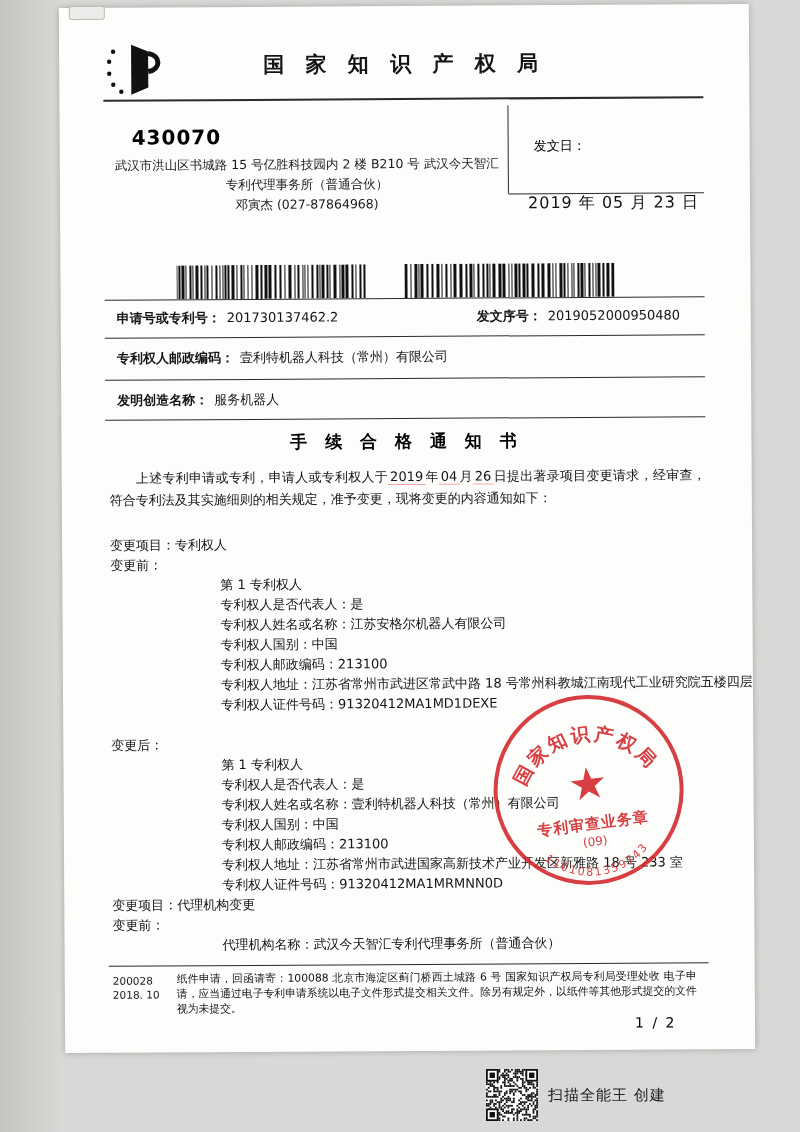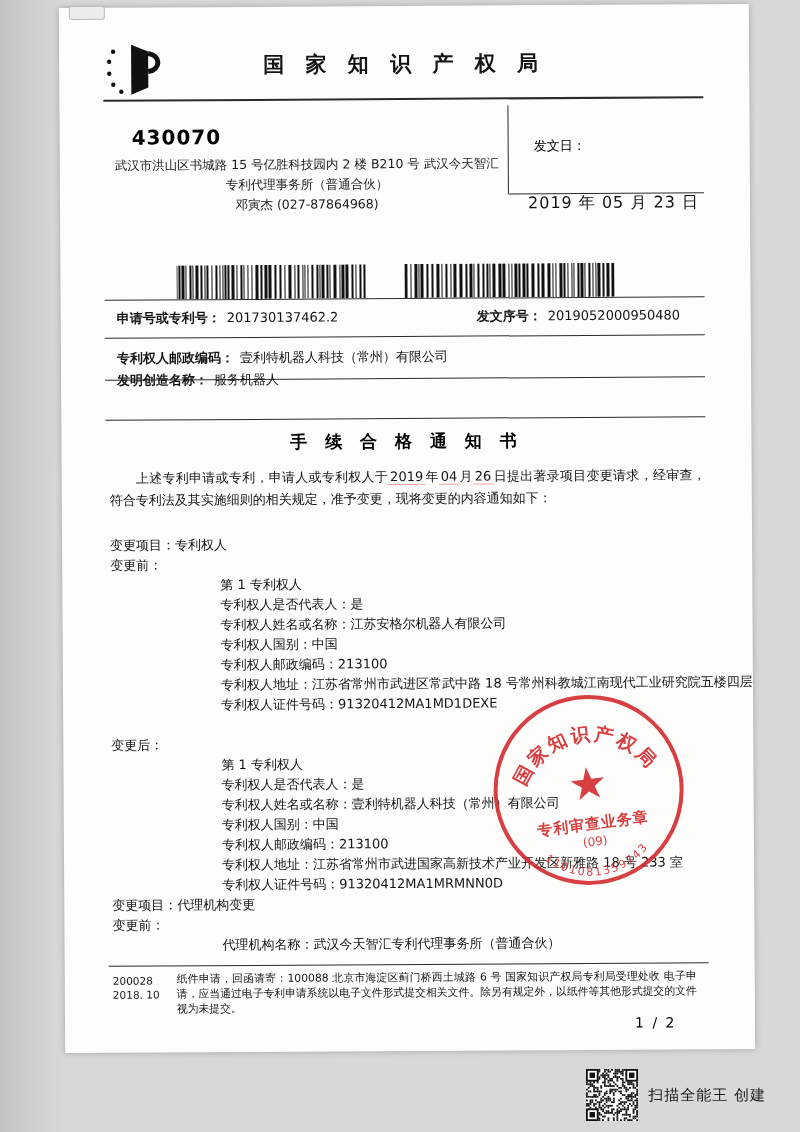--- a/index.html
+++ b/index.html
@@ -313,21 +313,20 @@
   }
   
   .wm {
     position: absolute;
     left: 486px;
     top: 1068px;
     width: 280px;
     height: 54px;
     display: flex;
     align-items: center;
-    justify-content: flex-end;
   }
   .qr {
     width: 52px;
     height: 52px;
     flex: 0 0 52px;
   }
   .wm-text {
     margin-left: 10px;
     font-size: 15px;
     color: #1a1a1a;
@@ -494,21 +493,21 @@
         <span class="field-label">发文序号：</span><span class="field-val">2019052000950480</span>
       </span>
     </div>
 
     <div class="rule" style="top:330px;"></div>
     <div class="field-row" style="top:342px;">
       <span class="field-label">专利权人邮政编码：</span><span class="field-val">壹利特机器人科技（常州）有限公司</span>
     </div>
 
     <div class="rule" style="top:372px;"></div>
-    <div class="field-row" style="top:364px;">
+    <div class="field-row" style="top:384px;">
       <span class="field-label">发明创造名称：</span><span class="field-val">服务机器人</span>
     </div>
     <div class="rule" style="top:412px;"></div>
 
     <div class="doc-title">手 续 合 格 通 知 书</div>
 
     <div class="para">
       <span class="ind"></span><span>上述专利申请或专利，申请人或专利权人于</span><span class="u">2019</span><span>年</span><span class="u">04</span><span>月</span><span class="u">26</span><span>日提出著录项目变更请求，经审查，符合专</span><span>利法及其实施细则的相关规定，准予变更，现将变更的内容通知如下：</span>
     </div>
 

